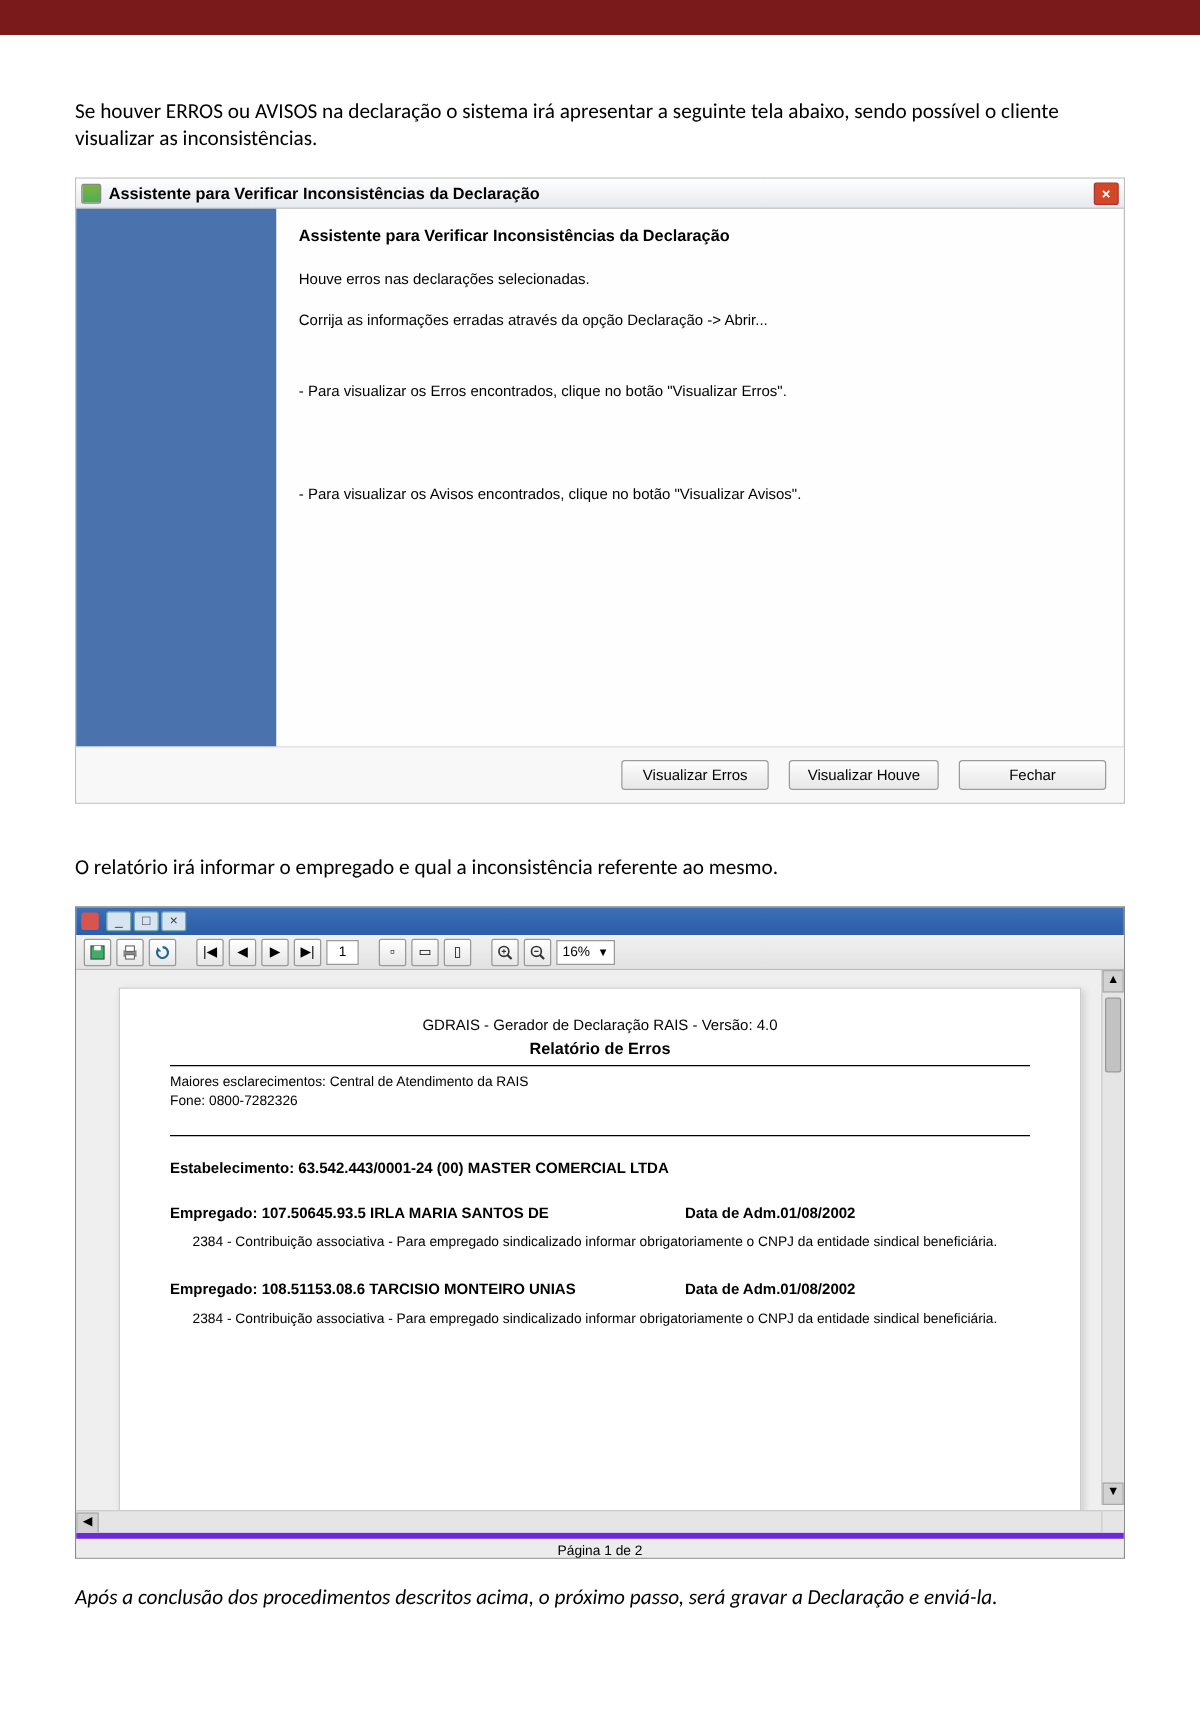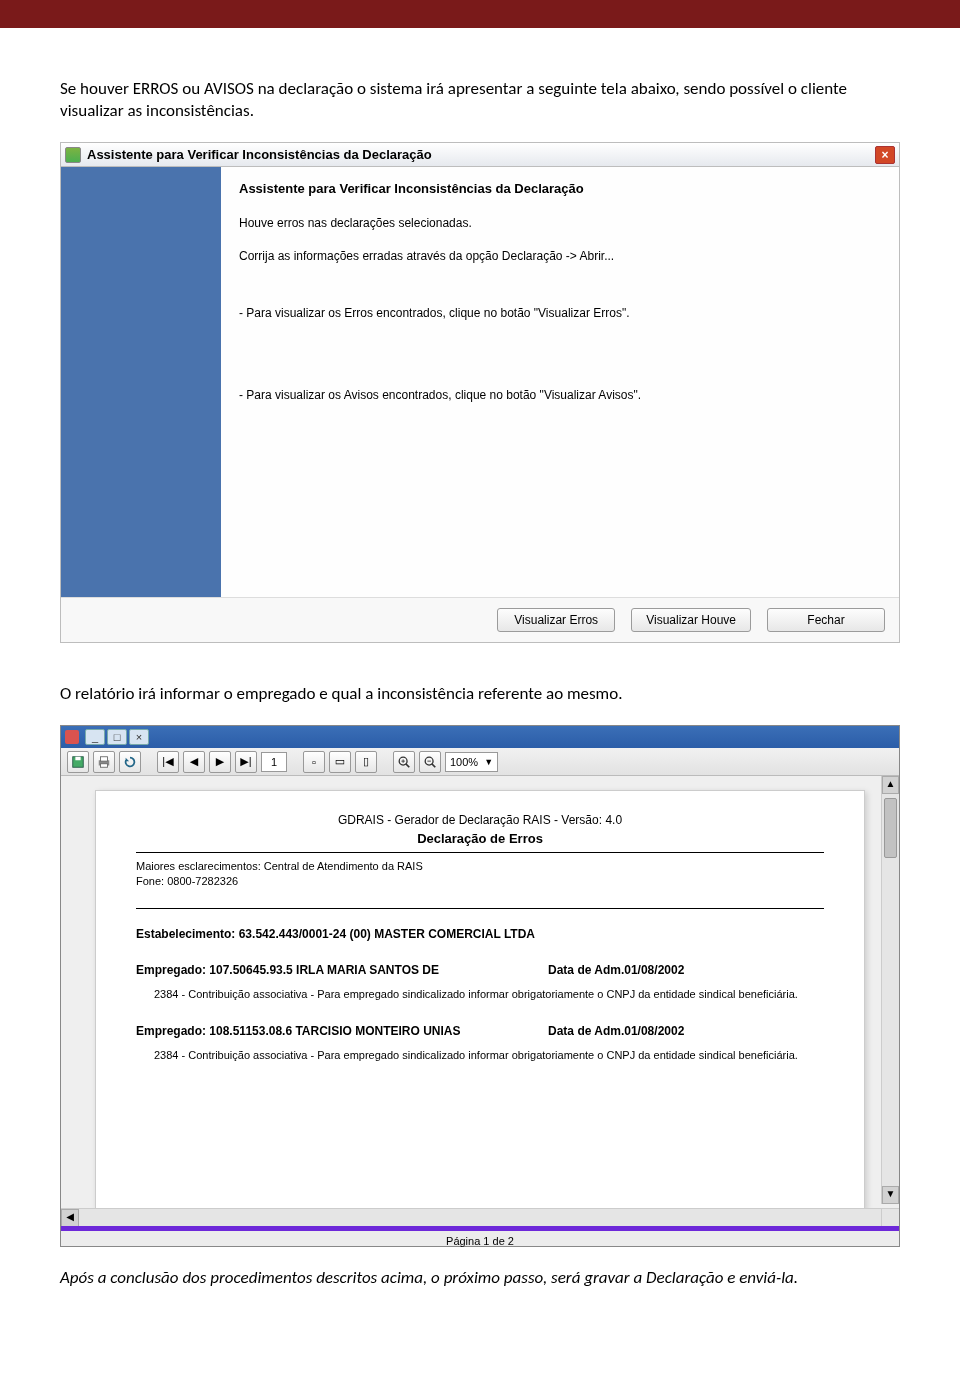--- a/index.html
+++ b/index.html
@@ -322,29 +322,29 @@
           </svg>
       </div>
       <div class="tbtn">
         <svg viewBox="0 0 16 16">
             <circle cx="7" cy="7" r="4.5" fill="none" stroke="#333" stroke-width="1.5"></circle>
             <line x1="10" y1="10" x2="14" y2="14" stroke="#333" stroke-width="2"></line>
             <line x1="5" y1="7" x2="9" y2="7" stroke="#333"></line>
           </svg>
       </div>
       <div class="zoomfield">
-        <span>100%</span>
+        <span>16%</span>
         <span class="dd">▼</span>
       </div>
     </div>
 
     <div class="jasper-canvas">
       <div class="report-page">
         <div class="rp-sub">GDRAIS - Gerador de Declaração RAIS - Versão: 4.0</div>
-        <div class="rp-sub2">Declaração de Erros</div>
+        <div class="rp-sub2">Relatório de Erros</div>
         <hr class="rp-hr">
         <div class="rp-info">
           <span>Maiores esclarecimentos: Central de Atendimento da RAIS</span><br>
           <span>Fone: 0800-7282326</span>
         </div>
         <hr class="rp-hr">
         <div class="rp-estab">Estabelecimento: 63.542.443/0001-24  (00)   MASTER COMERCIAL LTDA</div>
 
         <div class="rp-emp-row">
           <div class="emp-left">Empregado: 107.50645.93.5   IRLA MARIA SANTOS DE</div>

